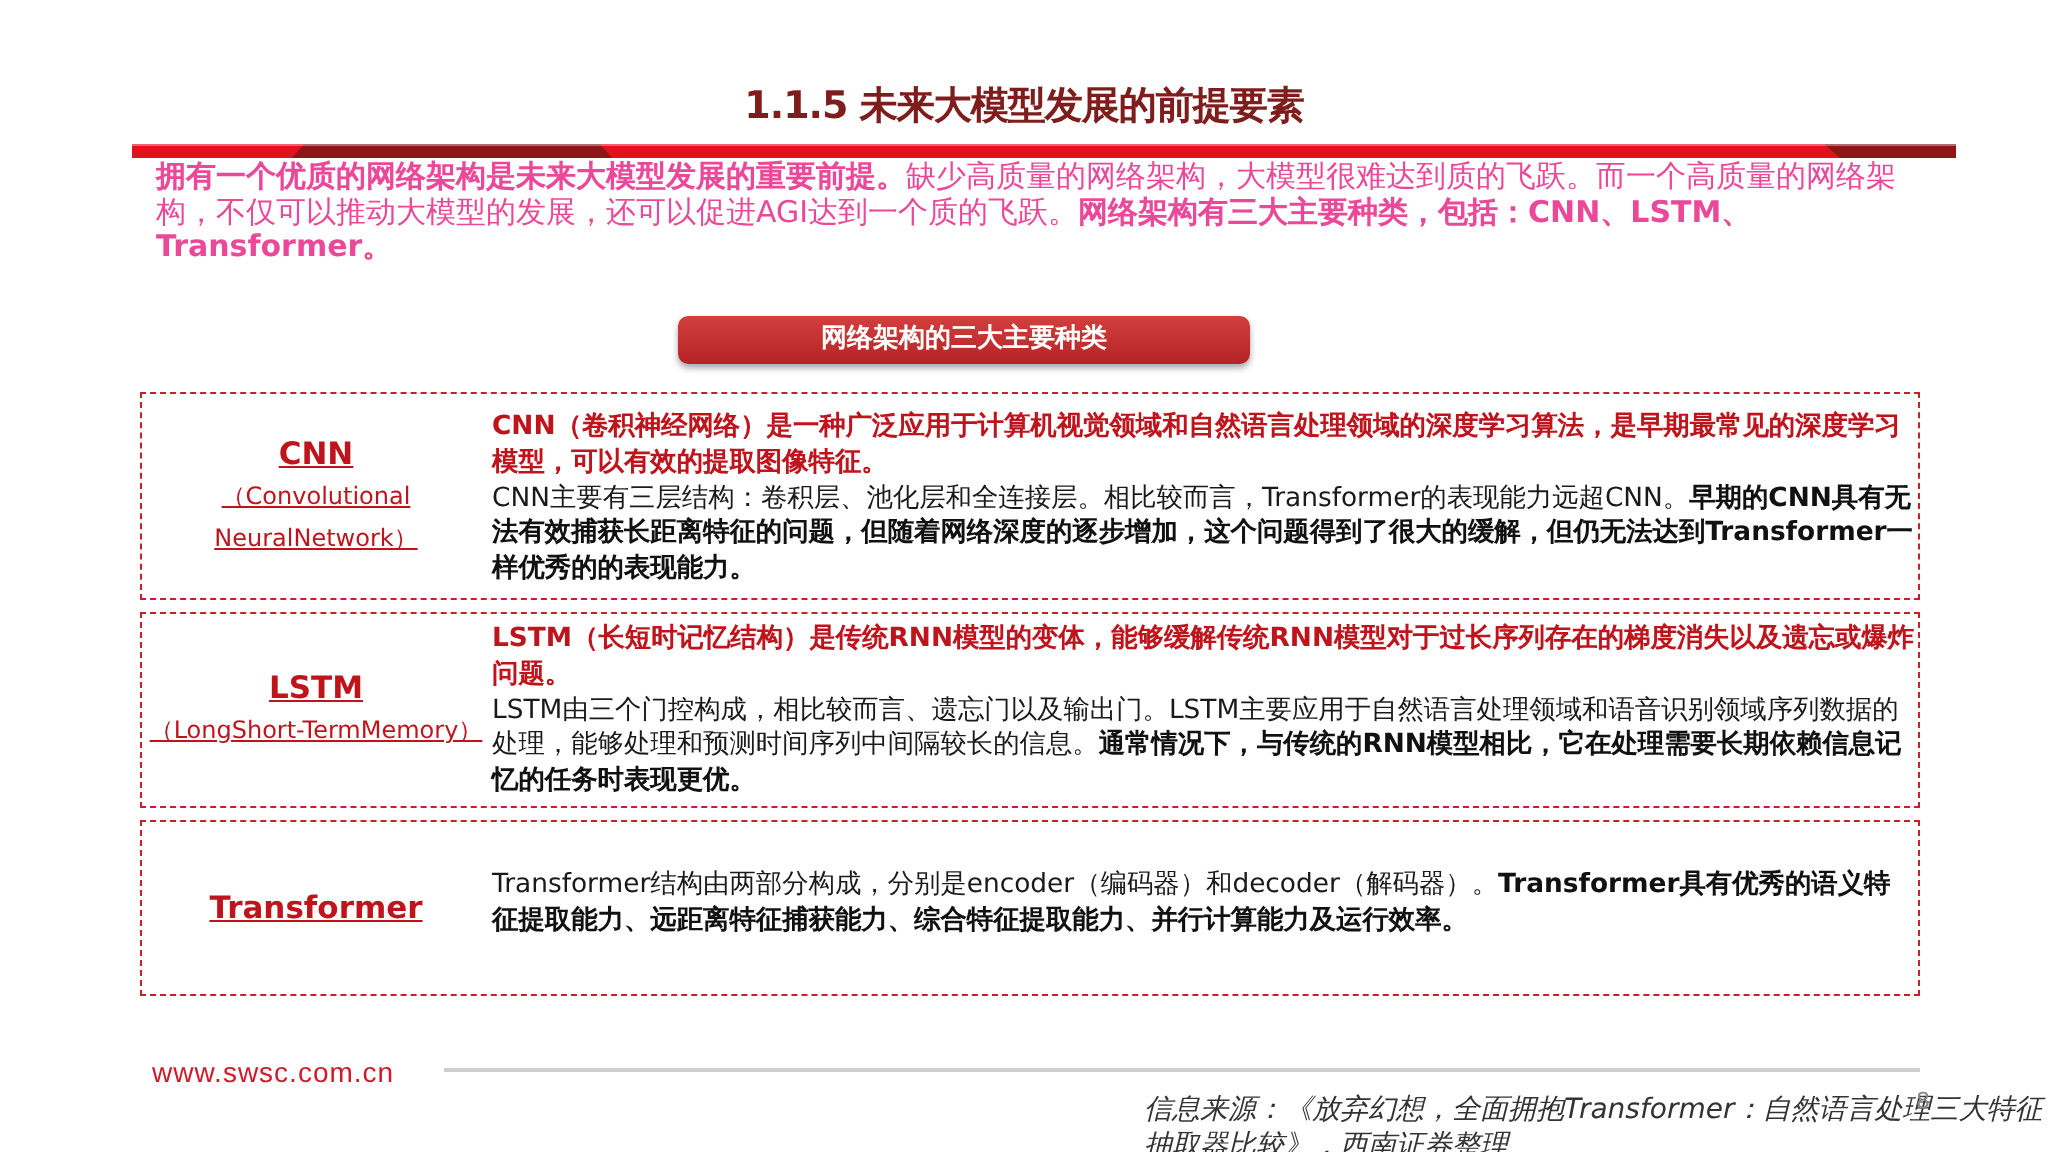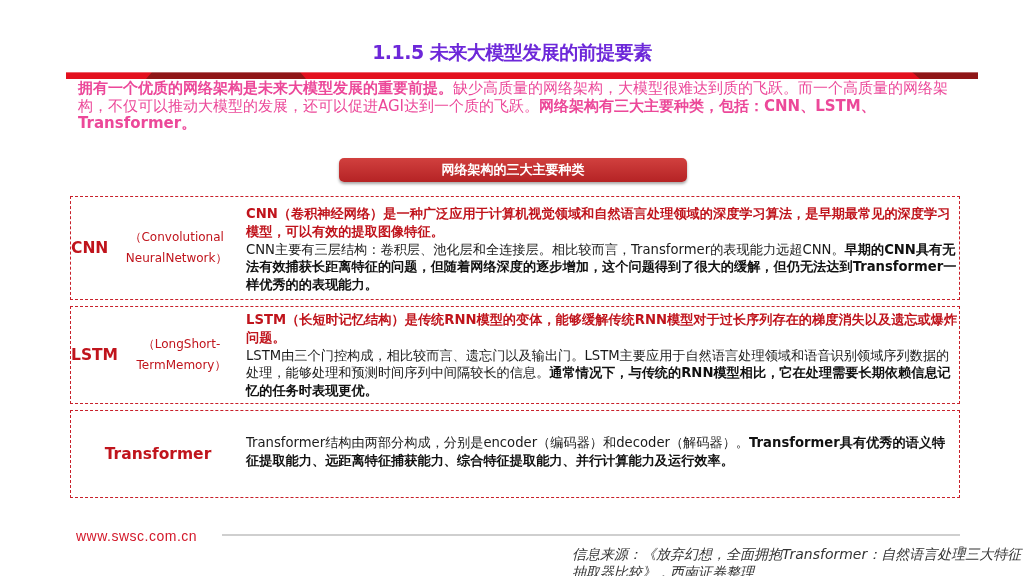--- a/index.html
+++ b/index.html
@@ -1,21 +1,21 @@
 <!DOCTYPE html>
 <html><head>
 <meta charset="utf-8">
 <style>
   * { margin: 0; padding: 0; box-sizing: border-box; }
   html, body { width: 1024px; height: 576px; background: #ffffff; overflow: hidden; }
   body { position: relative; font-family: "DejaVu Sans", "Liberation Sans", sans-serif; color: #1a1a1a; }
 
   .title {
     position: absolute; left: 0; top: 40px; width: 1024px; text-align: center;
-    font-size: 19px; font-weight: bold; color: #6d28d9; letter-spacing: -0.5px;
+    font-size: 19px; font-weight: bold; color: #7f1d1d; letter-spacing: -0.5px;
   }
   .title-bar {
     position: absolute; left: 66px; top: 72px; width: 912px; height: 7px;
     background: #e3101e; overflow: hidden;
   }
   .title-bar .dark1 {
     position: absolute; left: 80px; top: 0; width: 160px; height: 7px; background: #8f1617;
     clip-path: polygon(6px 0, 154px 0, 160px 100%, 0 100%);
   }
   .title-bar .dark2 {
@@ -26,35 +26,35 @@
     position: absolute; left: 0; top: 0; width: 100%; height: 1px; background: rgba(255,255,255,0.35);
   }
 
   .intro {
     position: absolute; left: 78px; top: 80px; width: 880px;
     font-size: 15px; line-height: 17.5px; color: #ec4899;
   }
   .intro b { font-weight: bold; }
 
   .section-banner {
-    position: absolute; left: 339px; top: 158px; width: 348px; height: 24px;
+    position: absolute; left: 339px; top: 158px; width: 286px; height: 24px;
     border-radius: 5px;
     background: linear-gradient(#d1403e, #b52325);
     box-shadow: 0 2px 3px rgba(0,0,0,0.35);
     color: #fff; font-size: 13px; font-weight: bold; text-align: center; line-height: 24px;
   }
 
   .box {
     position: absolute; left: 70px; width: 890px;
     border: 1.5px dashed #c8202a;
   }
   .box .label {
     position: absolute; left: 0; top: 0; width: 174px; height: 100%;
-    display: flex; flex-direction: row; justify-content: center; align-items: center;
-    color: #c0141c; text-align: center;
+    display: flex; flex-direction: column; justify-content: center; align-items: center;
+    color: #c0141c; text-align: center; text-decoration: underline;
   }
   .box .label .name { font-size: 15.5px; font-weight: bold; line-height: 21px; }
   .box .label .full { font-size: 12px; line-height: 21px; }
   .box .content {
     position: absolute; left: 175px; top: 8px; width: 712px;
     font-size: 13.2px; line-height: 17.8px; color: #1a1a1a;
   }
   .content .red { color: #c0141c; font-weight: bold; }
   .content .bold { font-weight: bold; color: #111; }
 

